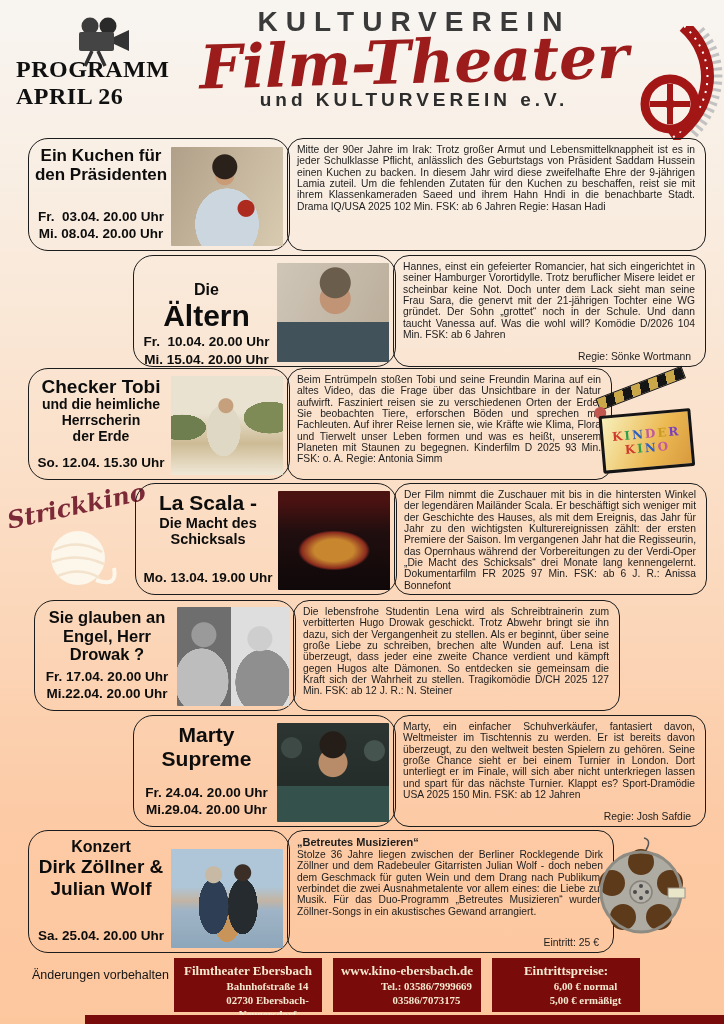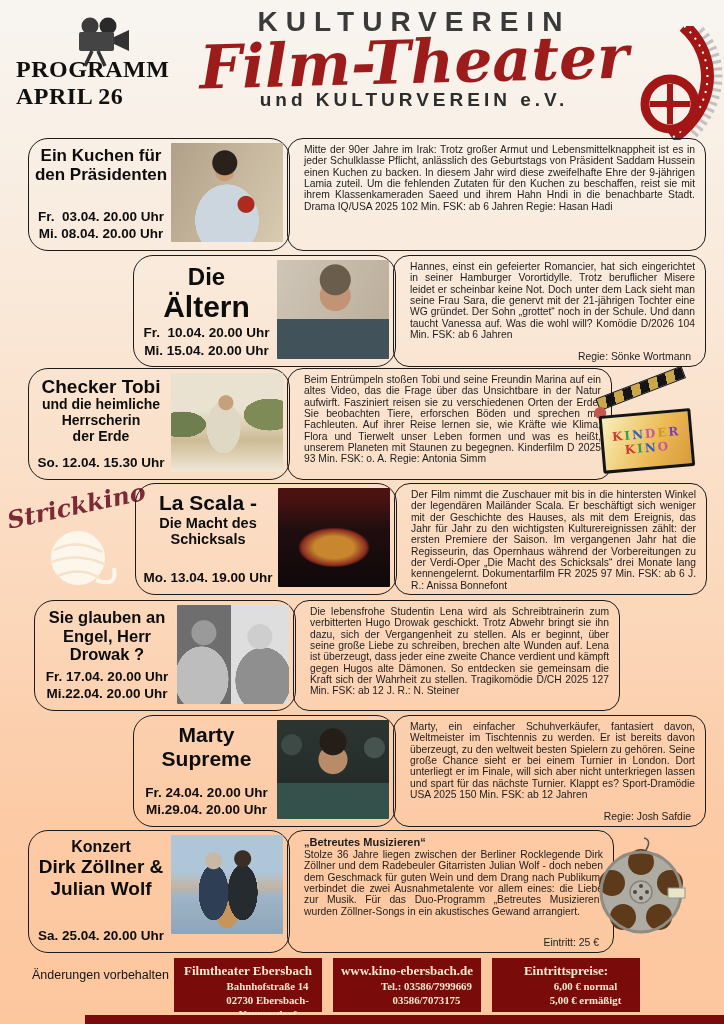--- a/index.html
+++ b/index.html
@@ -17,35 +17,35 @@
     letter-spacing:8px;color:#3a3a3a;}
   .brand-script{font-family:"DejaVu Serif",serif;font-style:italic;font-weight:bold;
     font-size:60px;line-height:.95;color:#9c1c1c;transform:rotate(-1.5deg);margin-top:-4px;}
   .brand-bottom{font-family:"Liberation Sans",sans-serif;font-weight:bold;font-size:19px;
     letter-spacing:4px;color:#2d2d2d;margin-top:-2px;}
   .hreel{position:absolute;left:638px;top:26px;width:86px;height:114px;}
 
   
   .row{position:absolute;display:flex;align-items:stretch;}
   .card{border:1.6px solid #1c1c1c;background:transparent;box-sizing:border-box;}
-  .left-card{border-radius:20px;display:flex;align-items:flex-start;padding:4px 6px;gap:4px;flex:none;}
-  .desc-card{border-radius:16px;margin-left:-3px;padding:5px 10px 4px 16px;position:relative;
+  .left-card{border-radius:20px;display:flex;align-items:flex-end;padding:4px 6px;gap:4px;flex:none;}
+  .desc-card{border-radius:16px;margin-left:-3px;padding:5px 10px 4px 9px;position:relative;
     flex:1;overflow:hidden;}
   .tblock{flex:1;display:flex;flex-direction:column;justify-content:space-between;
     align-items:center;align-self:stretch;padding:3px 0;min-width:0;}
   .title{display:flex;flex-direction:column;align-items:center;line-height:1.13;
     font-weight:bold;color:#0d0d0d;white-space:nowrap;}
   .dates{display:flex;flex-direction:column;align-items:center;font-weight:bold;
     font-size:13.5px;line-height:1.3;white-space:pre;color:#0d0d0d;}
   .photo{width:112px;height:99px;flex:none;border-radius:1px;}
   .desc-text{display:block;font-size:10.3px;line-height:1.1;text-align:justify;color:#1d1d1d;}
   .desc-head{display:block;font-size:11px;font-weight:bold;color:#1d1d1d;margin-bottom:1px;}
   .credits{position:absolute;right:14px;bottom:4px;font-size:10.4px;color:#1d1d1d;
     background:inherit;}
-  .t30{font-size:30px;} .t21{font-size:21px;} .t19{font-size:19px;} .t18{font-size:24px;}
+  .t30{font-size:30px;} .t21{font-size:21px;} .t19{font-size:19px;} .t18{font-size:16px;margin-top:18px;}
   .t17{font-size:17px;} .t165{font-size:16.5px;} .t16{font-size:16px;} .t145{font-size:14.5px;}
   .t14{font-size:14px;}
 
   
   .p1{background:
     radial-gradient(circle at 48% 20%,#2a211b 0 12px,transparent 13px),
     radial-gradient(circle at 48% 29%,#c99b76 0 9px,transparent 10px),
     radial-gradient(circle at 67% 62%,#ad2a1f 0 8px,transparent 9px),
     radial-gradient(ellipse 32px 36px at 50% 78%,#ccd6df 0 99%,transparent 100%),
     linear-gradient(115deg,#b1a089,#d8cbb0);}

